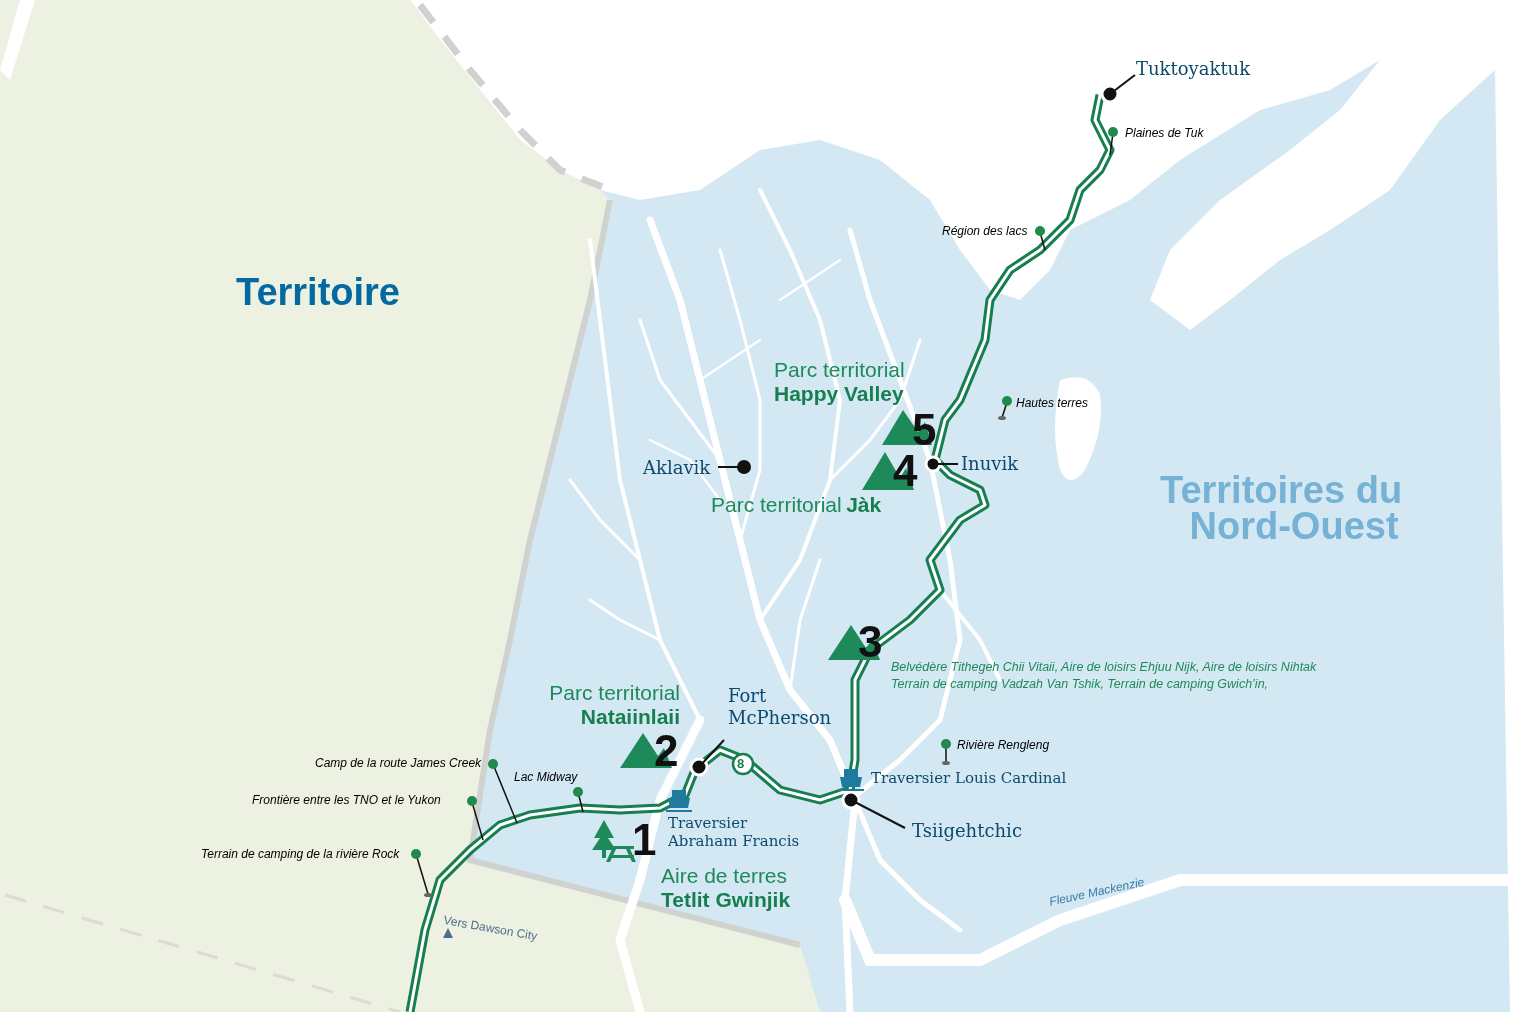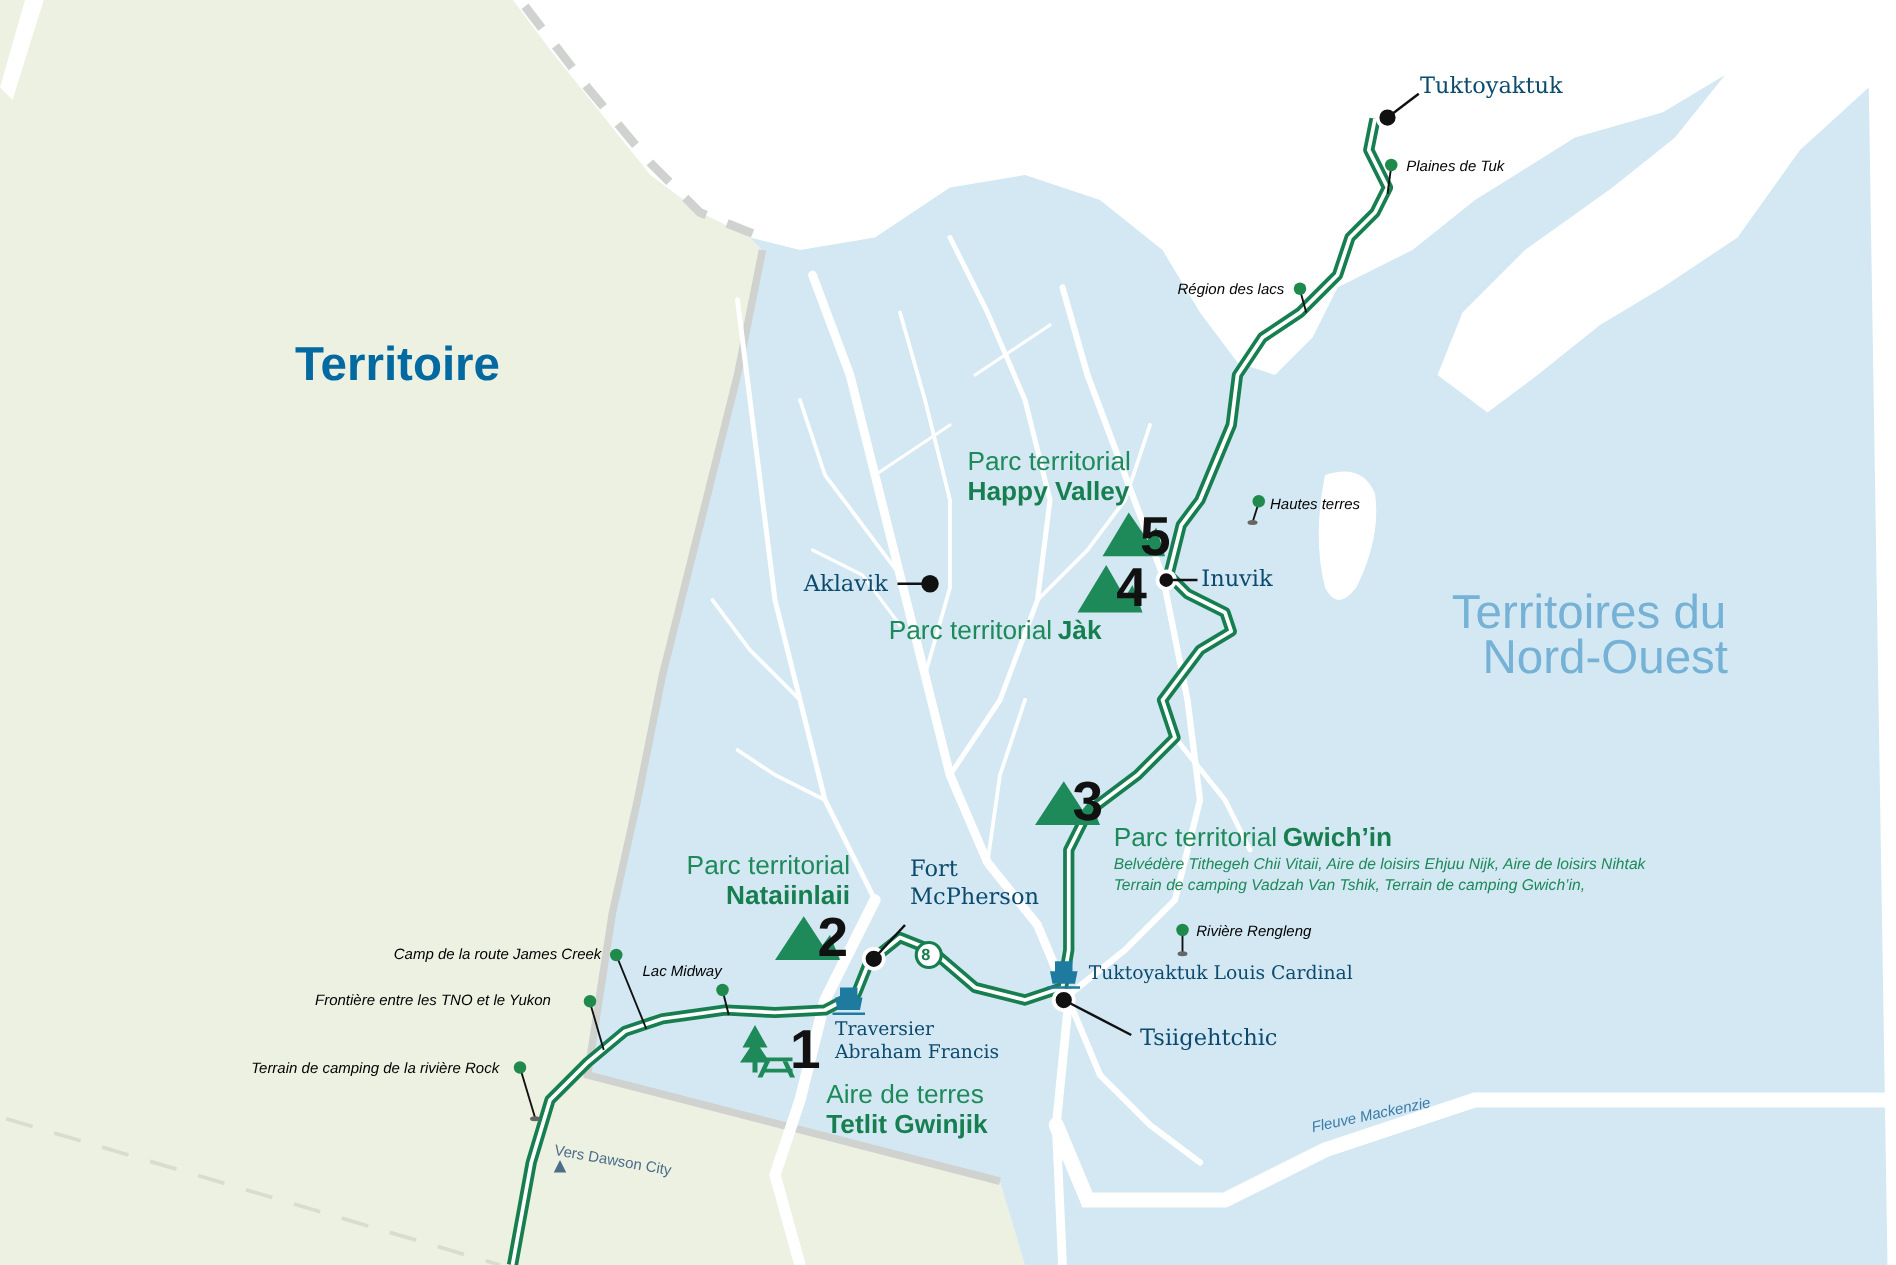--- a/index.html
+++ b/index.html
@@ -5,21 +5,21 @@
   html,body{margin:0;padding:0;}
   body{width:1517px;height:1012px;overflow:hidden;background:#d3e8f3;font-family:"Liberation Sans",sans-serif;}
   #map{position:absolute;left:0;top:0;width:1517px;height:1012px;}
   .lbl{position:absolute;white-space:nowrap;}
   .town{font-family:"DejaVu Serif","Liberation Serif",serif;font-size:18px;color:#0c4a6e;}
   .poi{font-family:"Liberation Sans",sans-serif;font-style:italic;font-size:12px;color:#000000;}
   .park-t{font-family:"Liberation Sans",sans-serif;font-size:21px;color:#1e8a5a;line-height:24px;}
   .park-n{font-family:"Liberation Sans",sans-serif;font-size:21px;font-weight:bold;color:#177e50;line-height:24px;}
   .park-sub{font-family:"Liberation Sans",sans-serif;font-style:italic;font-size:12.5px;color:#1e8a5a;line-height:17px;}
   .region-yk{font-family:"Liberation Sans",sans-serif;font-weight:bold;font-size:38px;color:#0369a1;line-height:40px;}
-  .region-nwt{font-family:"Liberation Sans",sans-serif;font-weight:normal;font-size:38px;color:#76b2d6;line-height:36px;text-align:center;}
+  .region-nwt{font-family:"Liberation Sans",sans-serif;font-weight:bold;font-size:38px;color:#76b2d6;line-height:36px;text-align:center;}
   .num{font-family:"Liberation Sans",sans-serif;font-weight:bold;font-size:44px;color:#111;line-height:44px;}
   .river{font-family:"Liberation Sans",sans-serif;font-style:italic;font-size:12px;color:#3a7ba8;}
   .dawson{font-family:"Liberation Sans",sans-serif;font-size:12px;color:#4d6d8a;}
 </style>
 </head>
 <body>
 
 <svg id="map" viewBox="0 0 1517 1012" xmlns="http://www.w3.org/2000/svg">
 
   <rect x="0" y="0" width="1517" height="1012" fill="#d3e8f3"></rect>
@@ -140,38 +140,37 @@
 <div class="lbl town" style="left:728px;top:685px;line-height:22px;">
   <div>Fort</div>
   <div>McPherson</div>
 </div>
 <div class="lbl town" style="left:912px;top:820px;">Tsiigehtchic</div>
 
 <div class="lbl town" style="left:668px;top:814px;font-size:15px;line-height:18px;">
   <div>Traversier</div>
   <div>Abraham Francis</div>
 </div>
-<div class="lbl town" style="left:871px;top:769px;font-size:15px;">Tuktoyaktuk Louis Cardinal</div>
+<div class="lbl town" style="left:871px;top:769px;font-size:15px;">Traversier Louis Cardinal</div>
 
 <div class="lbl num" style="left:632px;top:818px;">1</div>
 <div class="lbl num" style="left:654px;top:729px;">2</div>
 <div class="lbl num" style="left:858px;top:620px;">3</div>
 <div class="lbl num" style="left:893px;top:449px;">4</div>
 <div class="lbl num" style="left:912px;top:408px;">5</div>
 
 <div class="lbl" style="left:661px;top:864px;">
   <div class="park-t">Aire de terres</div>
   <div class="park-n">Tetlit Gwinjik</div>
 </div>
 <div class="lbl" style="left:528px;top:681px;text-align:right;width:152px;">
   <div class="park-t">Parc territorial</div>
   <div class="park-n">Nataiinlaii</div>
 </div>
 <div class="lbl" style="left:891px;top:659px;">
-  <div><span class="park-t">Parc territorial</span> <span class="park-n">Gwich’in</span></div>
   <div class="park-sub">Belvédère Tithegeh Chii Vitaii, Aire de loisirs Ehjuu Nijk, Aire de loisirs Nihtak</div>
   <div class="park-sub">Terrain de camping Vadzah Van Tshik, Terrain de camping Gwich’in,</div>
 </div>
 <div class="lbl" style="left:711px;top:493px;">
   <span class="park-t">Parc territorial</span> <span class="park-n">Jàk</span>
 </div>
 <div class="lbl" style="left:774px;top:358px;">
   <div class="park-t">Parc territorial</div>
   <div class="park-n">Happy Valley</div>
 </div>

